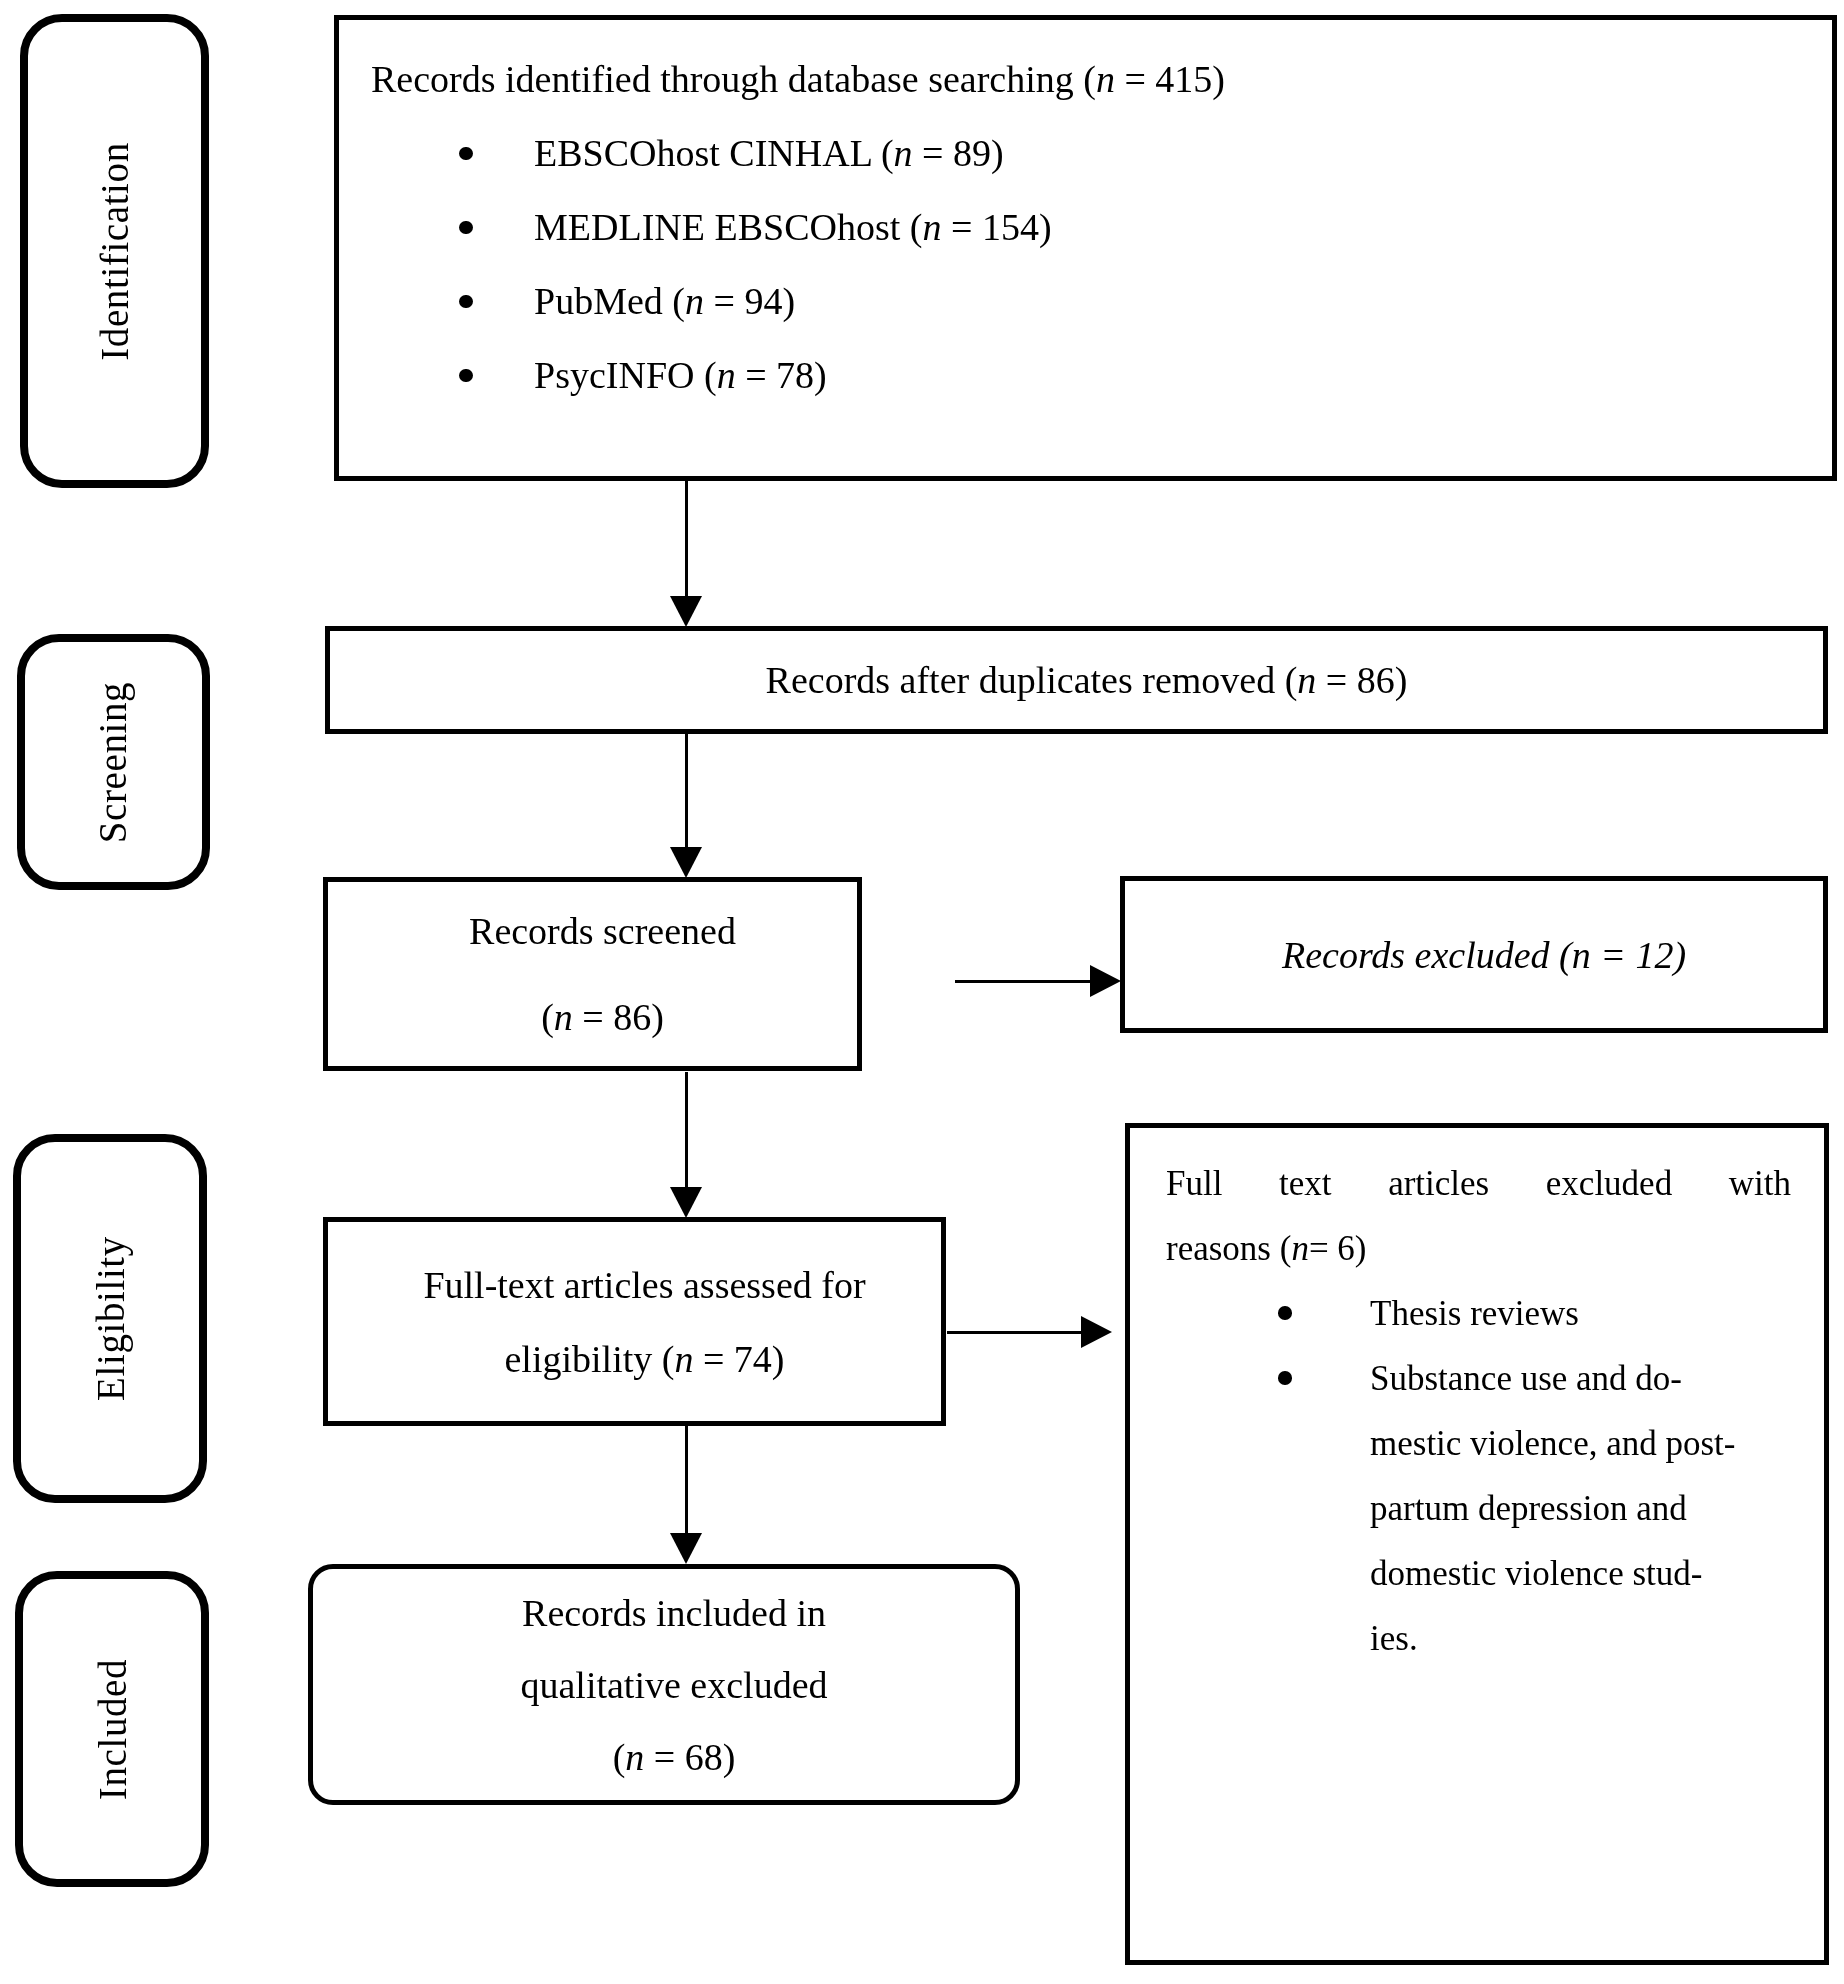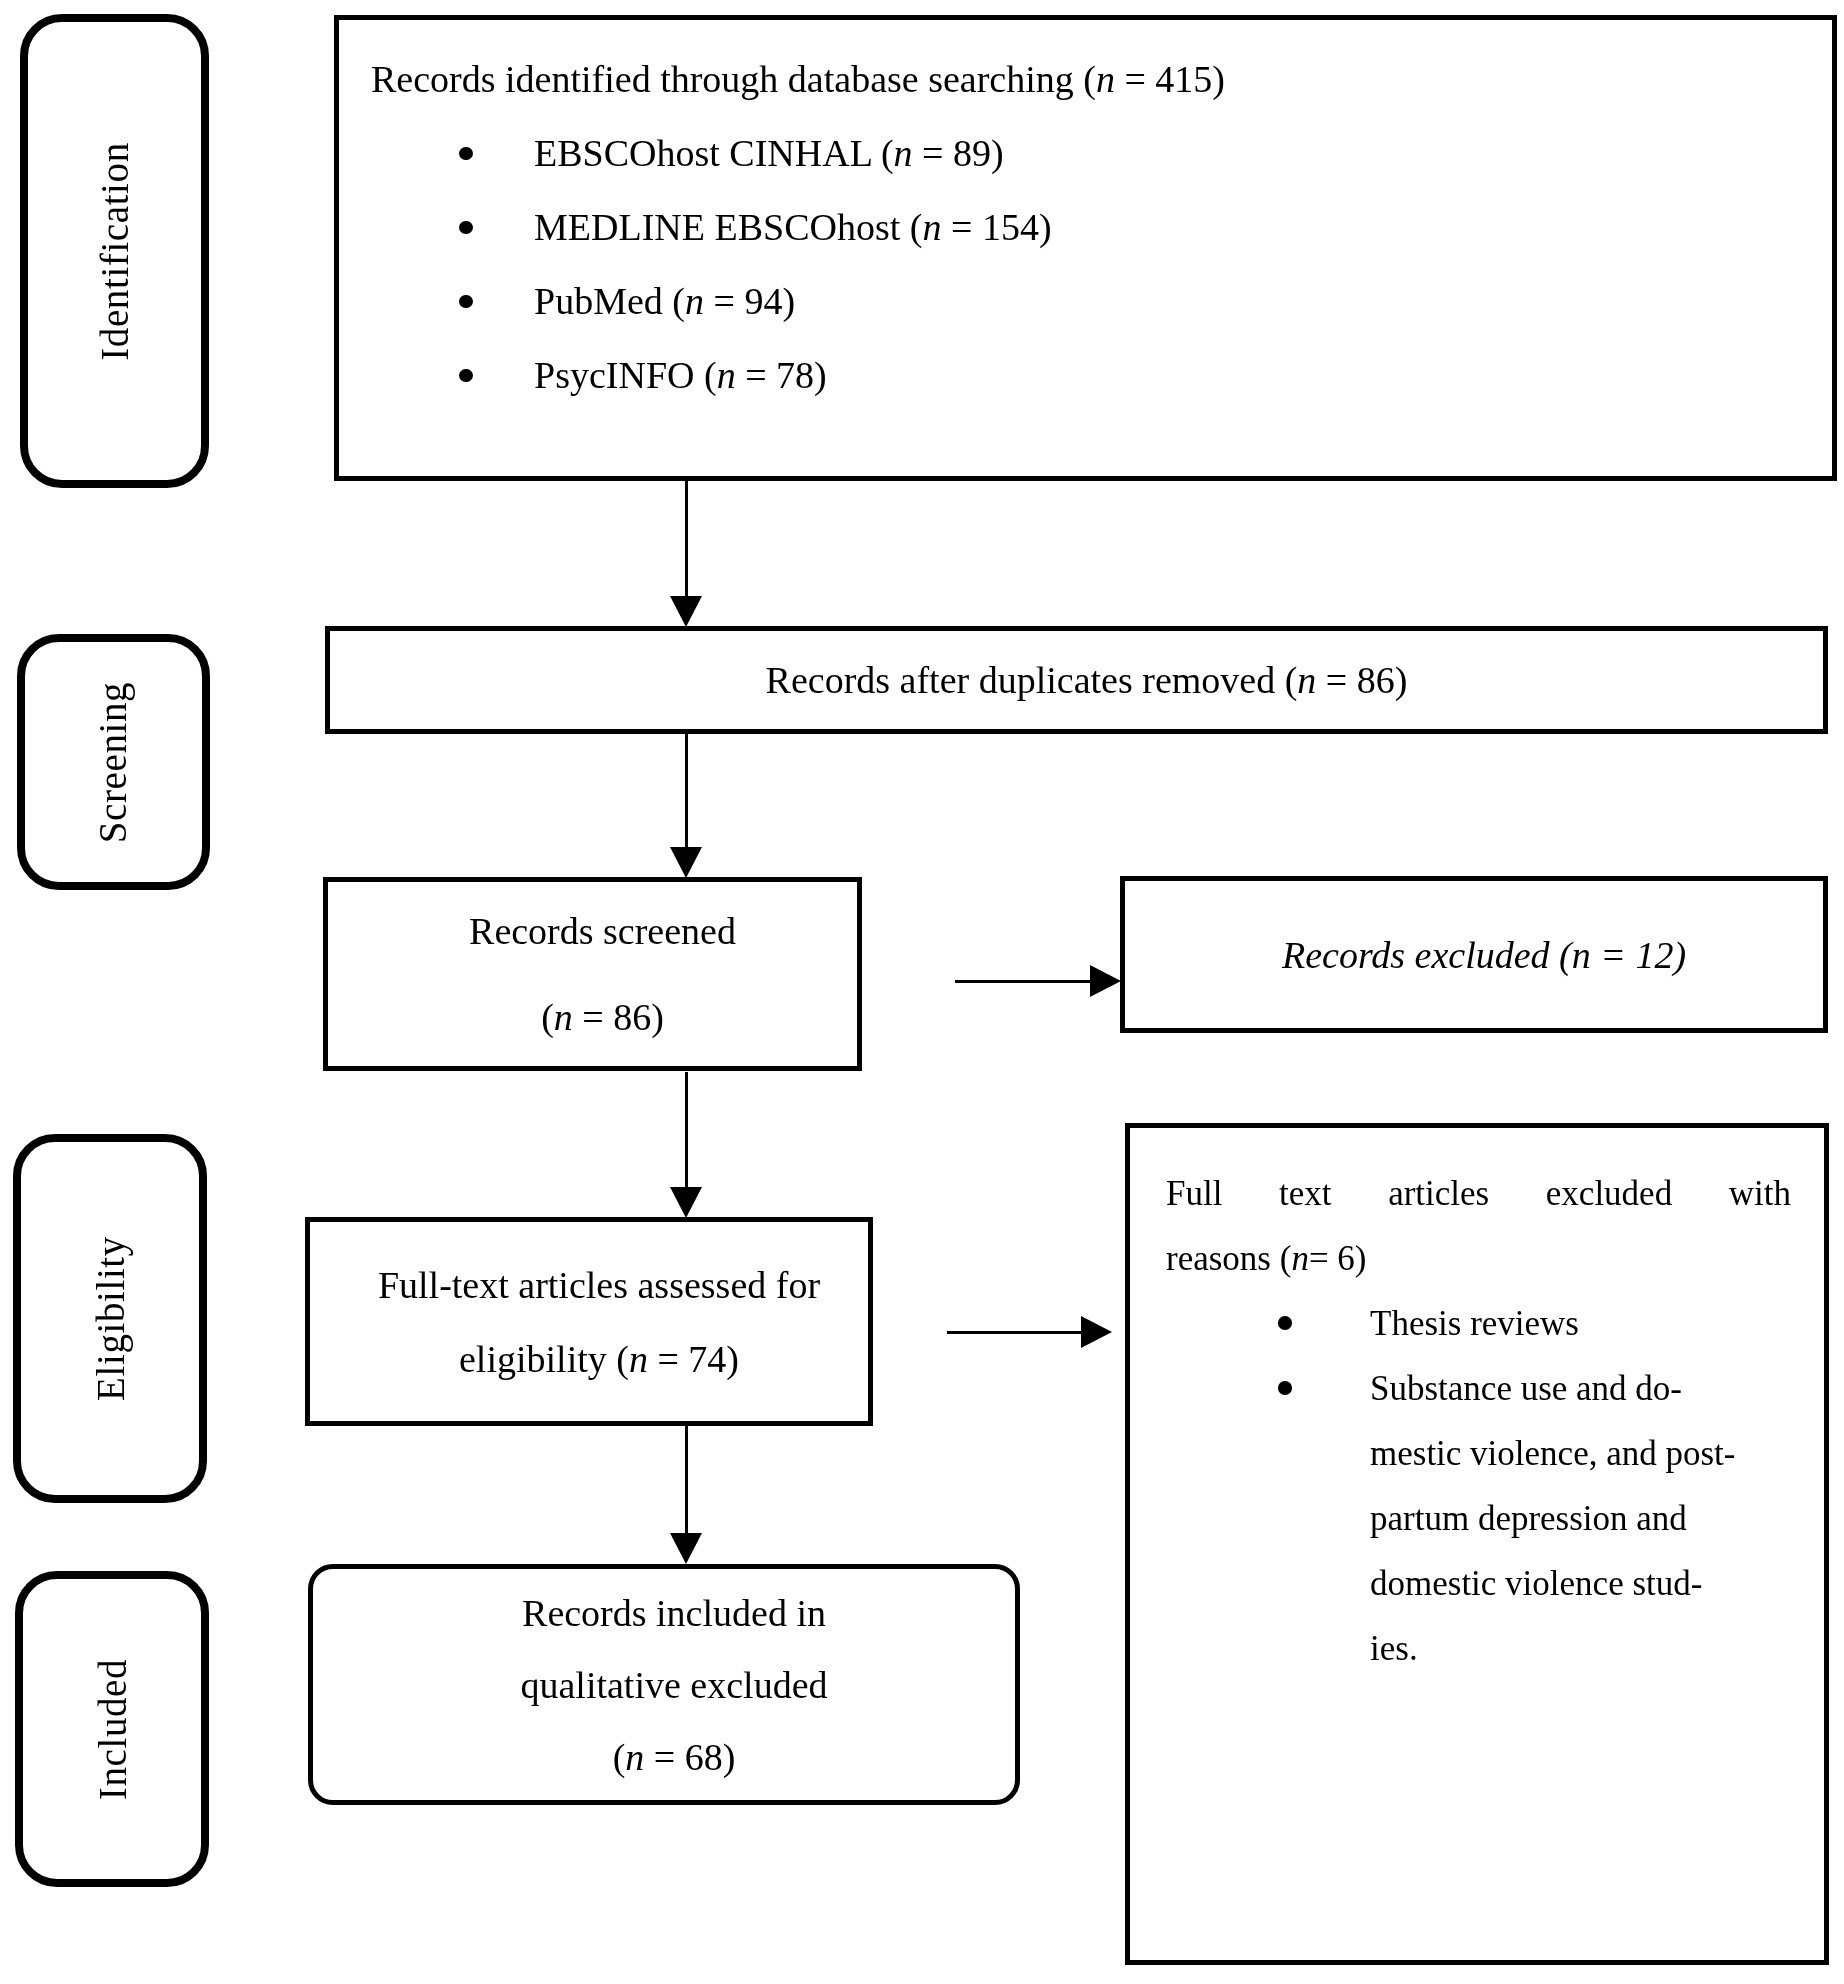--- a/index.html
+++ b/index.html
@@ -23,21 +23,21 @@
   .center-box{display:flex;flex-direction:column;align-items:center;justify-content:center;text-align:center;padding-left:20px;}
   .italic{font-style:italic;}
   i{font-style:italic;}
   
   .tbox-content{padding:22.3px 23.5px 0 32px;}
   .t-bullet{position:relative;padding-left:163px;}
   .dot{position:absolute;width:13.5px;height:13.5px;border-radius:50%;background:#000;}
   .t-bullet .dot{left:88px;top:31px;}
   
   .rbox{font-size:35px;line-height:65px;}
-  .rbox-content{padding:33px 33px 0 36px;}
+  .rbox-content{padding:23px 33px 0 36px;}
   .justify-line{text-align:justify;text-align-last:justify;}
   .r-bullet{position:relative;padding-left:204px;}
   .r-bullet .dot{left:112px;top:25px;}
   
   .varrow{position:absolute;width:33px;}
   .varrow .stem{position:absolute;left:14.7px;top:0;width:3.5px;background:#000;}
   .varrow .head{position:absolute;left:0;bottom:0;width:0;height:0;
     border-left:16.5px solid transparent;border-right:16.5px solid transparent;border-top:31px solid #000;}
   .harrow{position:absolute;height:33px;}
   .harrow .stem{position:absolute;top:14.7px;left:0;height:3.5px;background:#000;}
@@ -110,21 +110,21 @@
 
   <div class="box center-box italic" style="left:1120px;top:876px;width:708px;height:157px;">
     <div class="fmt-n">Records excluded (<i>n</i> = 12)</div>
   </div>
 
   <div class="varrow" style="left:670px;top:1072px;height:146px;">
     <div class="stem" style="height:115px;"></div>
     <div class="head"></div>
   </div>
 
-  <div class="box center-box" style="left:305px;top:1217px;width:568px;height:209px;align-items:center;">
+  <div class="box center-box" style="left:323px;top:1217px;width:623px;height:209px;align-items:center;">
     <div>Full-text articles assessed for</div>
     <div class="fmt-n">eligibility (<i>n</i> = 74)</div>
   </div>
 
   <div class="harrow" style="left:947px;top:1316px;width:165px;">
     <div class="stem" style="width:136px;"></div>
     <div class="head"></div>
   </div>
 
   <div class="box rbox" style="left:1125px;top:1123px;width:704px;height:842px;">

